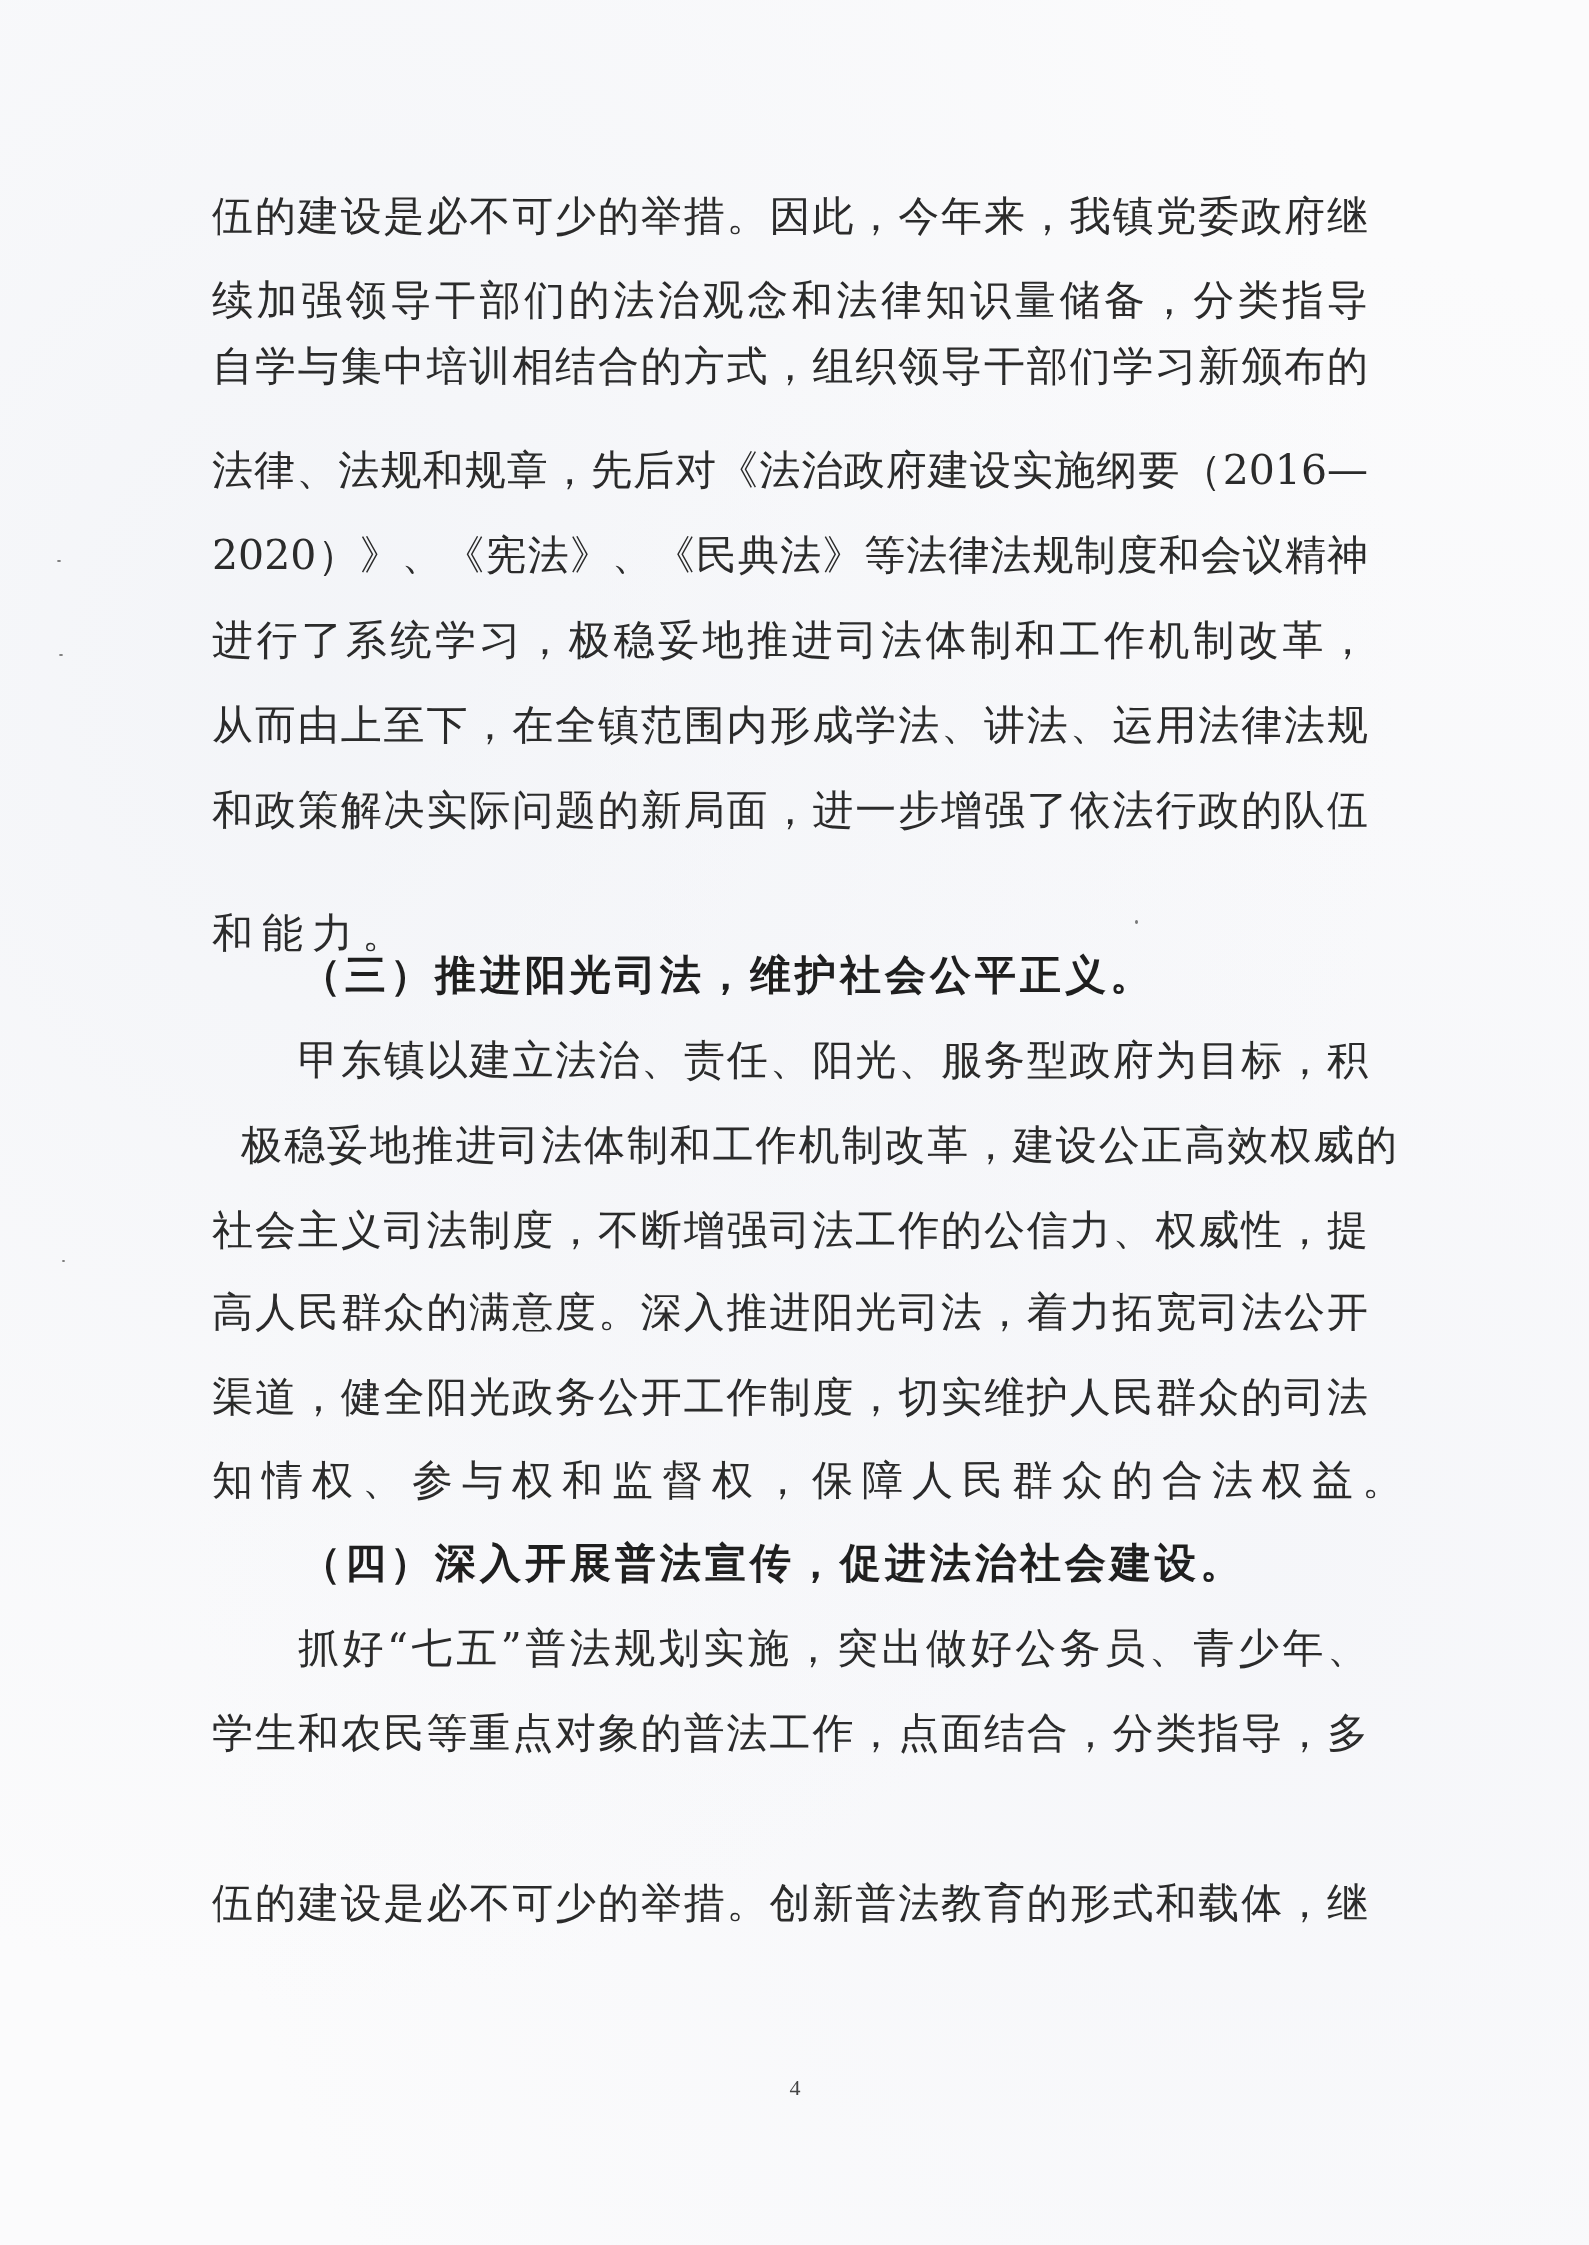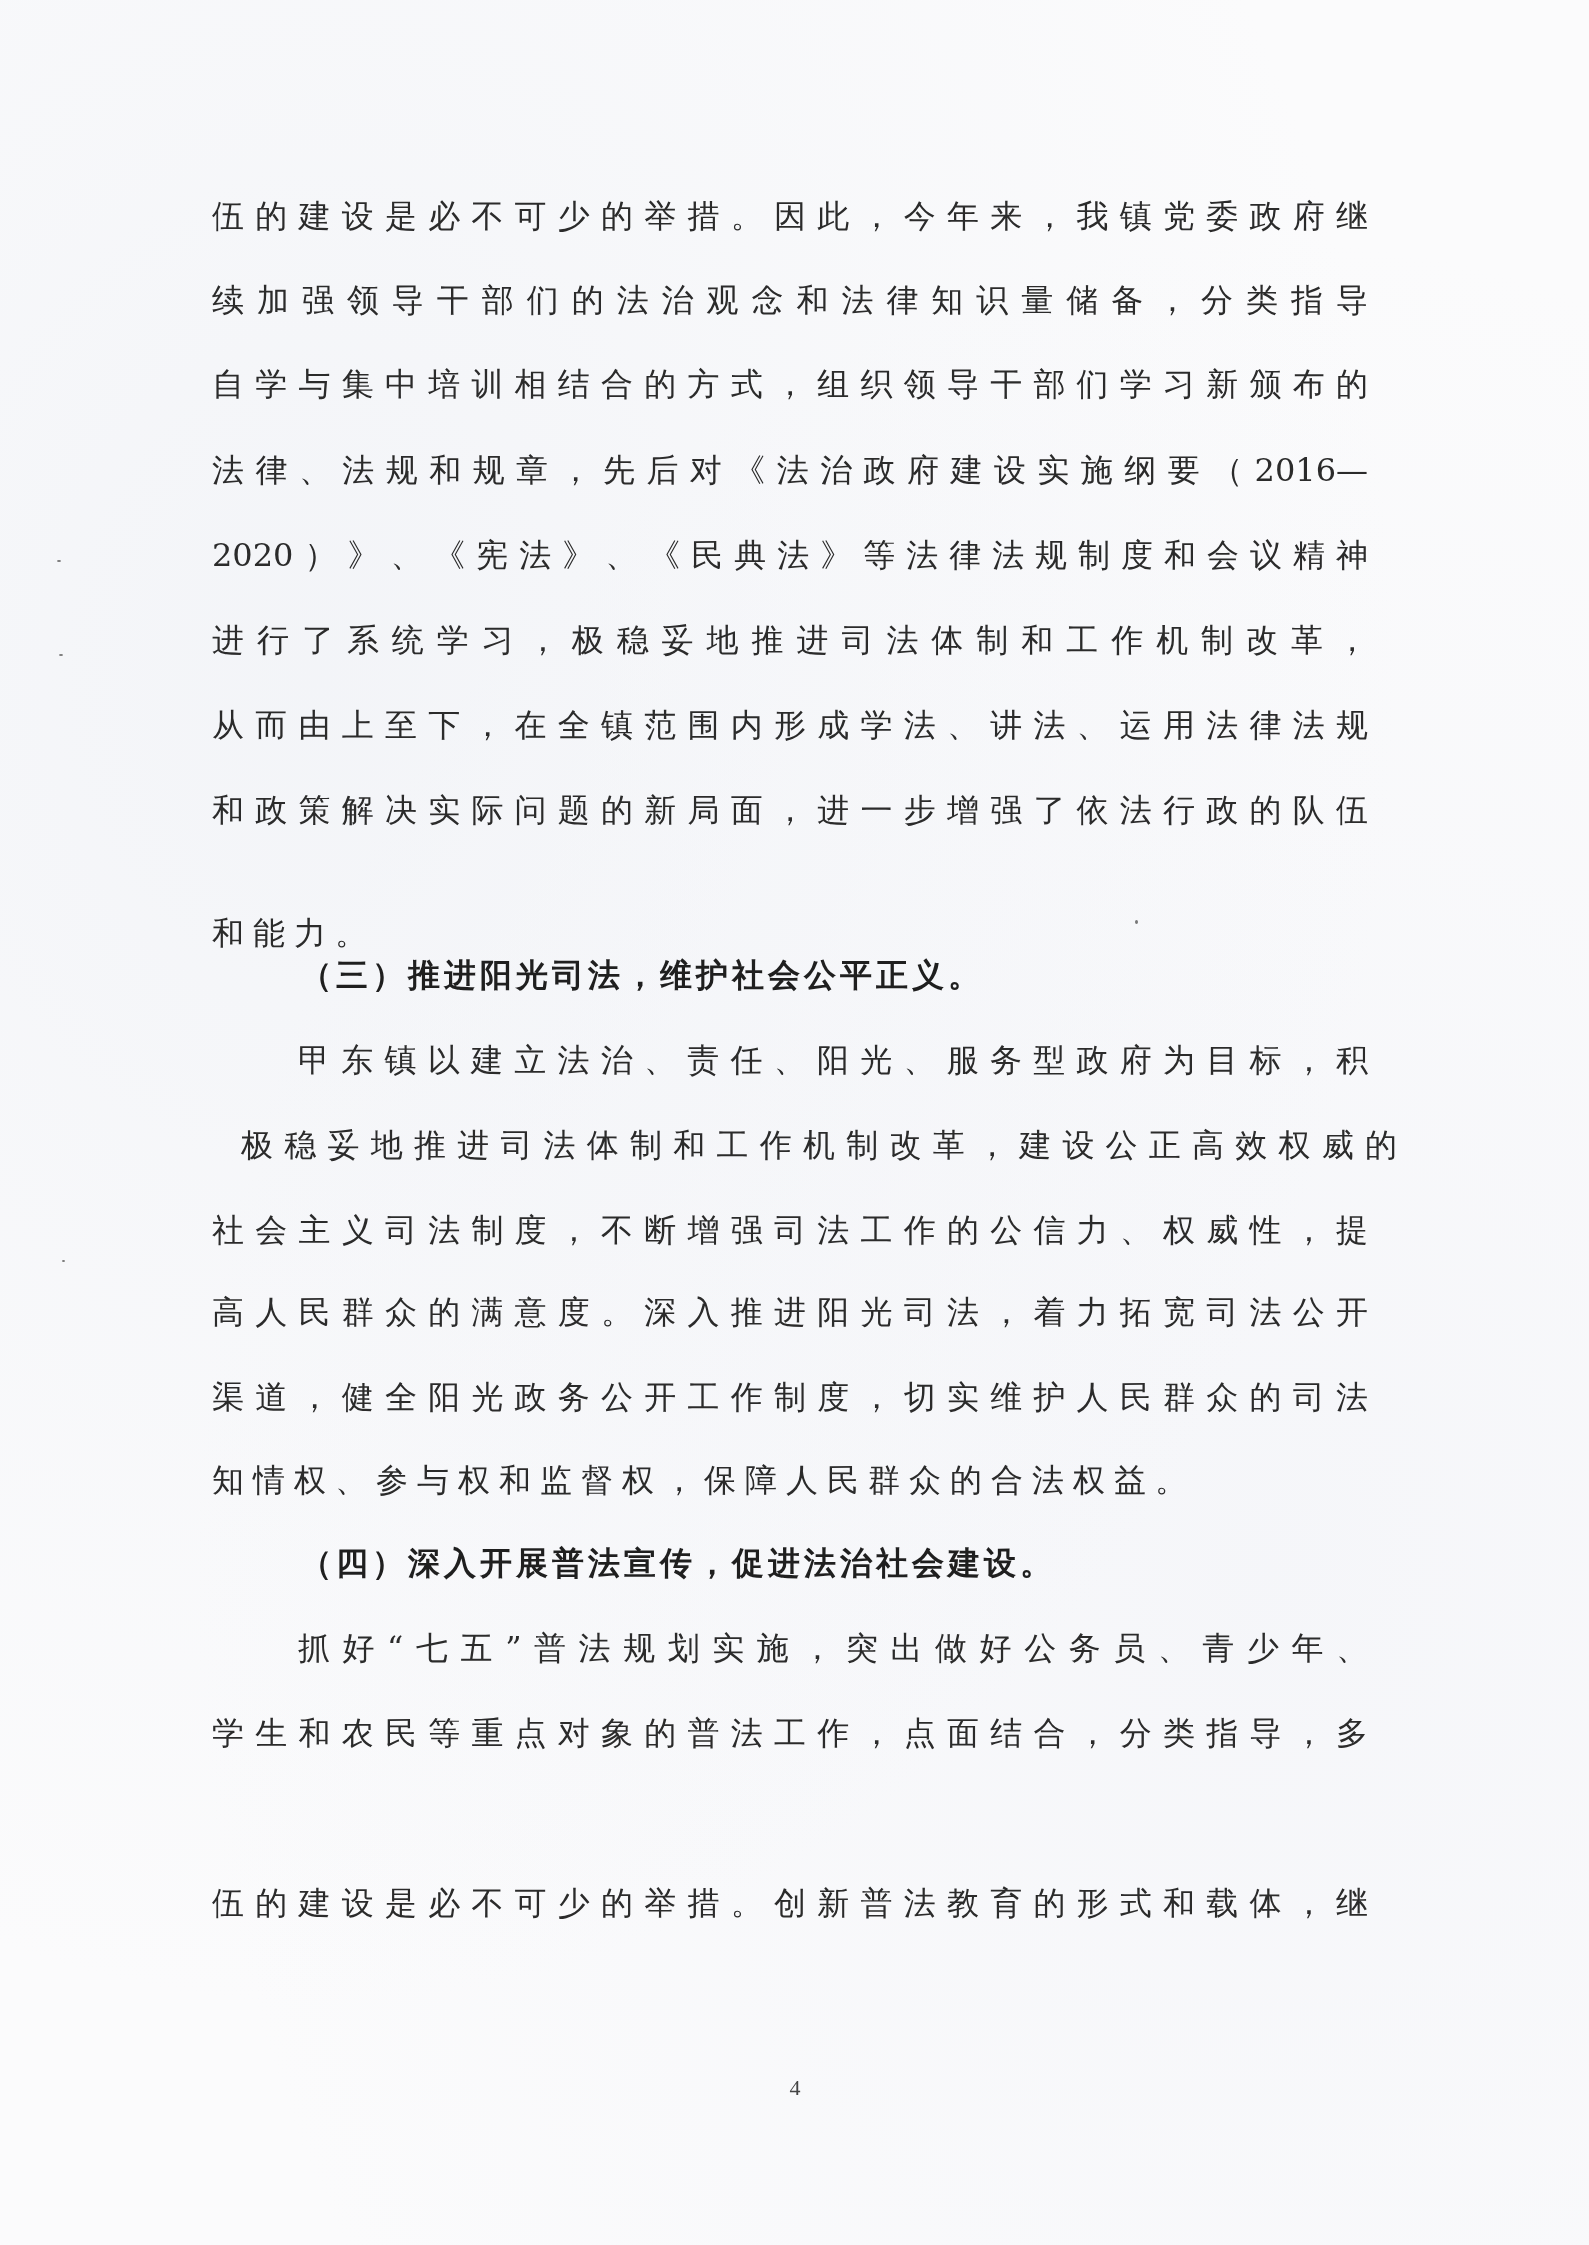--- a/index.html
+++ b/index.html
@@ -23,21 +23,21 @@
       background:
         radial-gradient(ellipse at 20% 30%, rgba(235,238,244,0.5), transparent 60%),
         radial-gradient(ellipse at 80% 70%, rgba(238,240,246,0.45), transparent 60%),
         #fbfbfc;
     }
     .line {
       position: absolute;
       left: 212px;
       width: 1156px;
       height: 60px;
-      font-size: 32px;
+      font-size: 41px;
       line-height: 60px;
       white-space: nowrap;
       text-align: justify;
       text-align-last: justify;
       letter-spacing: 0;
       color: #2b2b2b;
     }
     .line.last {
       text-align-last: left;
       letter-spacing: 9px;
@@ -70,21 +70,21 @@
       border-radius: 50%;
     }
   </style>
 </head>
 <body>
 
 <div class="page">
 
   <div class="line" style="top:186px;">伍的建设是必不可少的举措。因此，今年来，我镇党委政府继</div>
   <div class="line" style="top:270px;">续加强领导干部们的法治观念和法律知识量储备，分类指导</div>
-  <div class="line" style="top:354px;">自学与集中培训相结合的方式，组织领导干部们学习新颁布的</div>
+  <div class="line" style="top:336px;">自学与集中培训相结合的方式，组织领导干部们学习新颁布的</div>
   <div class="line" style="top:440px;">法律、法规和规章，先后对《法治政府建设实施纲要（2016—</div>
   <div class="line" style="top:525px;">2020）》、《宪法》、《民典法》等法律法规制度和会议精神</div>
   <div class="line" style="top:610px;">进行了系统学习，极稳妥地推进司法体制和工作机制改革，</div>
   <div class="line" style="top:695px;">从而由上至下，在全镇范围内形成学法、讲法、运用法律法规</div>
   <div class="line" style="top:780px;">和政策解决实际问题的新局面，进一步增强了依法行政的队伍</div>
   <div class="line last" style="top:863px;margin-top:40px;">和能力。</div>
 
   <div class="line heading" style="top:945px;">（三）推进阳光司法，维护社会公平正义。</div>
 
   <div class="line indent" style="top:1030px;">甲东镇以建立法治、责任、阳光、服务型政府为目标，积</div>

